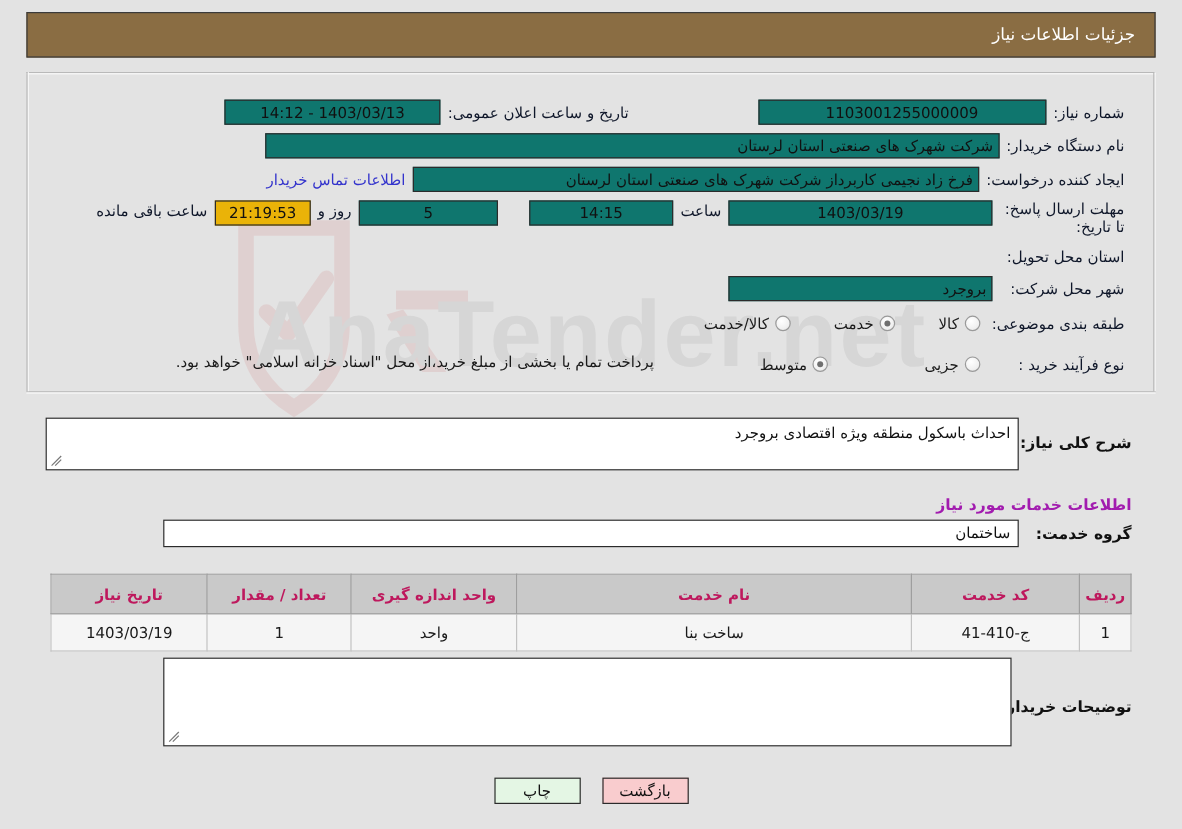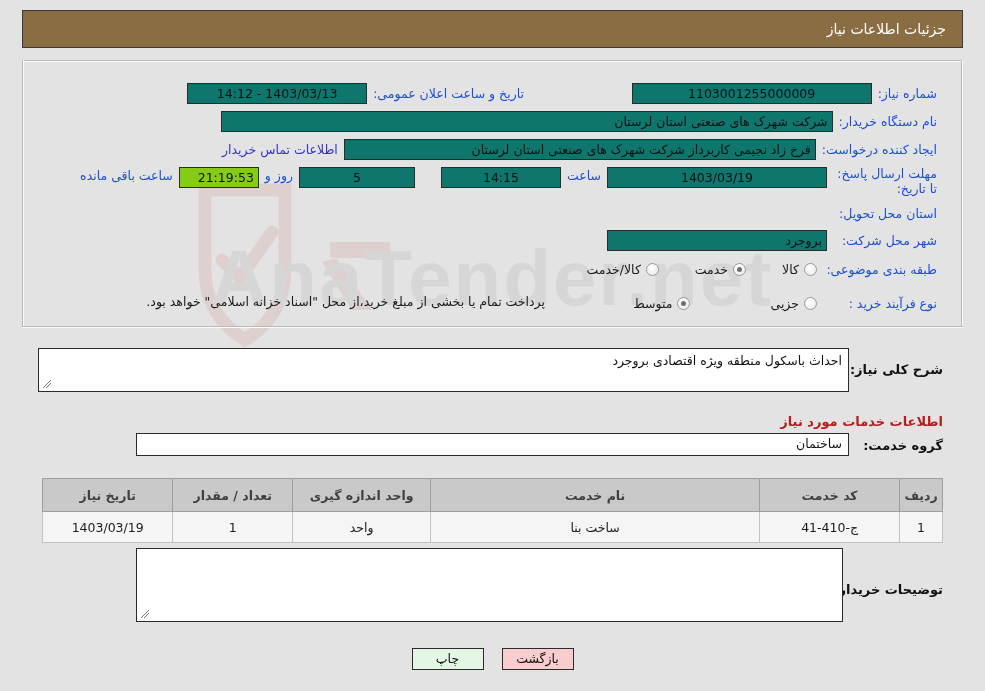--- a/index.html
+++ b/index.html
@@ -68,40 +68,40 @@
     position: absolute;
     display: flex;
     flex-direction: row;
     align-items: center;
     height: 22px;
     z-index: 2;
     white-space: nowrap;
   }
   .lbl {
     font-size: 12.5px;
-    color: #1d4ed8;
+    color: #0f172a;
     padding: 0 6px;
     white-space: nowrap;
   }
   .fld {
     box-sizing: border-box;
     height: 21px;
     background: #0f766e;
     border: 1px solid #2b2b2b;
     font-size: 12.5px;
     color: #111111;
     line-height: 19px;
     padding: 0 4px;
     overflow: hidden;
     text-overflow: ellipsis;
     white-space: nowrap;
   }
   .fld.center { text-align: center; }
   .fld.right  { text-align: right; }
-  .fld.cream  { background: #84cc16; }
+  .fld.cream  { background: #eab308; text-align: center; }
   .linklike {
     font-size: 12.5px;
     color: #3333cc;
     padding: 0 6px;
     cursor: pointer;
     white-space: nowrap;
   }
 
   
   .radio-wrap {
@@ -156,21 +156,21 @@
     left: 3px;
     bottom: 2px;
     width: 10px; height: 10px;
     pointer-events: none;
   }
 
   .section-title {
     position: absolute;
     font-size: 13px;
     font-weight: bold;
-    color: #b91c1c;
+    color: #a21caf;
     z-index: 2;
     white-space: nowrap;
   }
   .side-label {
     position: absolute;
     font-size: 13px;
     font-weight: bold;
     color: #111111;
     z-index: 2;
     white-space: nowrap;
@@ -185,21 +185,21 @@
   }
   table.grid {
     border-collapse: collapse;
     width: 901px;
     font-size: 12.5px;
     background: #ffffff;
   }
   table.grid th {
     background: #c9c9c9;
     border: 1px solid #9e9e9e;
-    color: #404040;
+    color: #be185d;
     font-weight: bold;
     height: 28px;
     padding: 2px 4px;
     text-align: center;
     font-size: 12.5px;
   }
   table.grid td {
     background: #f5f5f5;
     border: 1px solid #c2c2c2;
     color: #1a1a1a;

